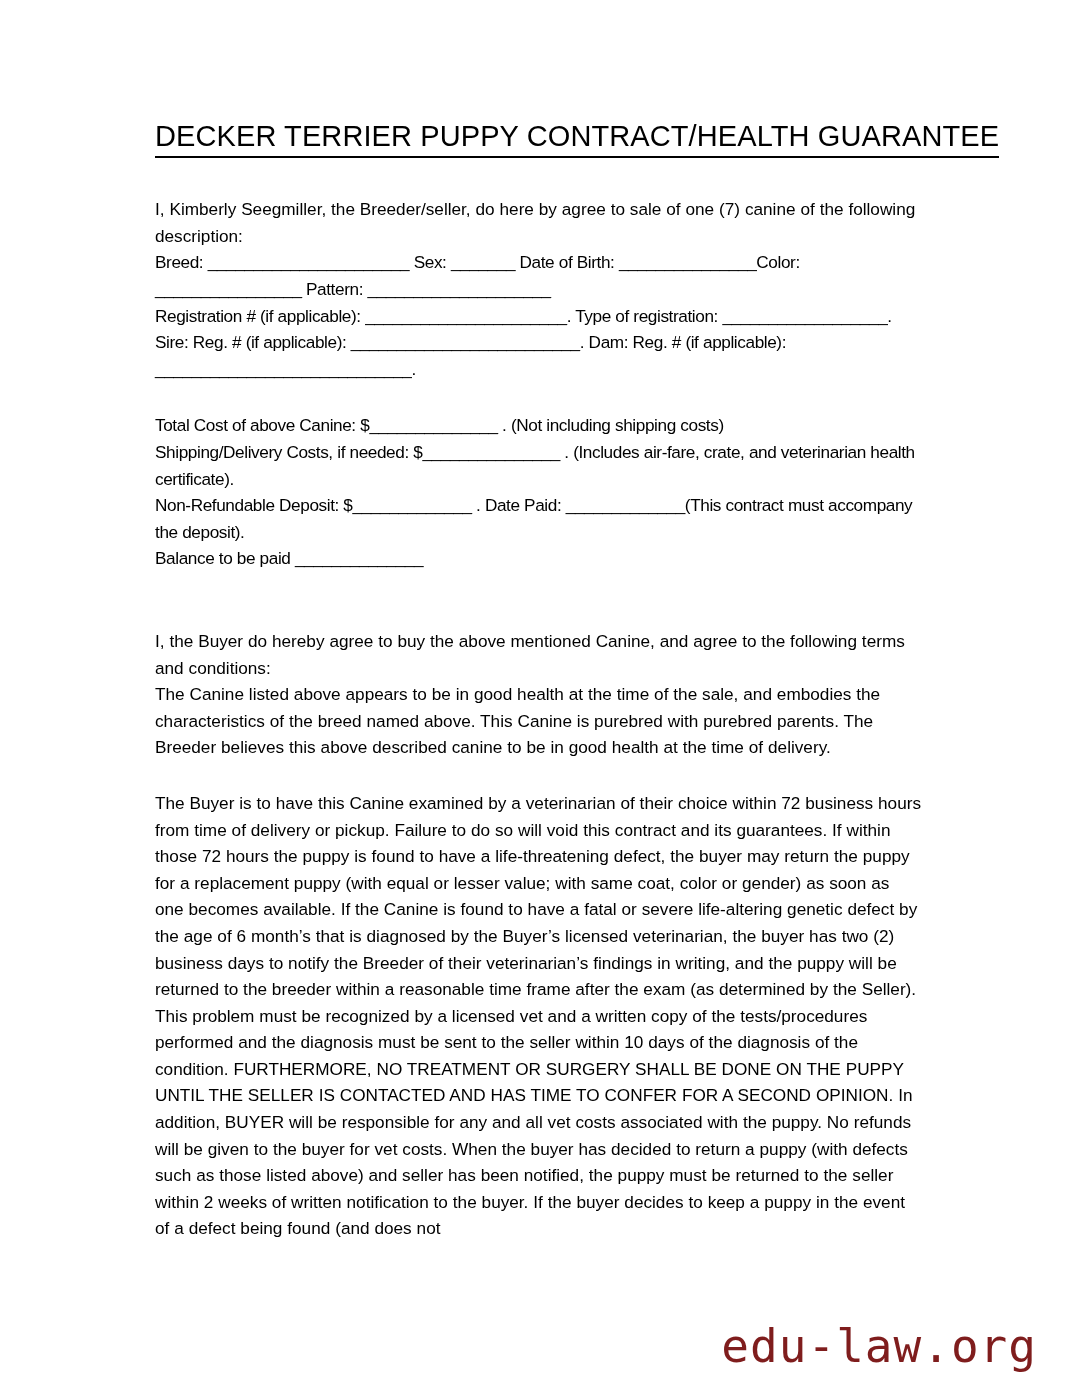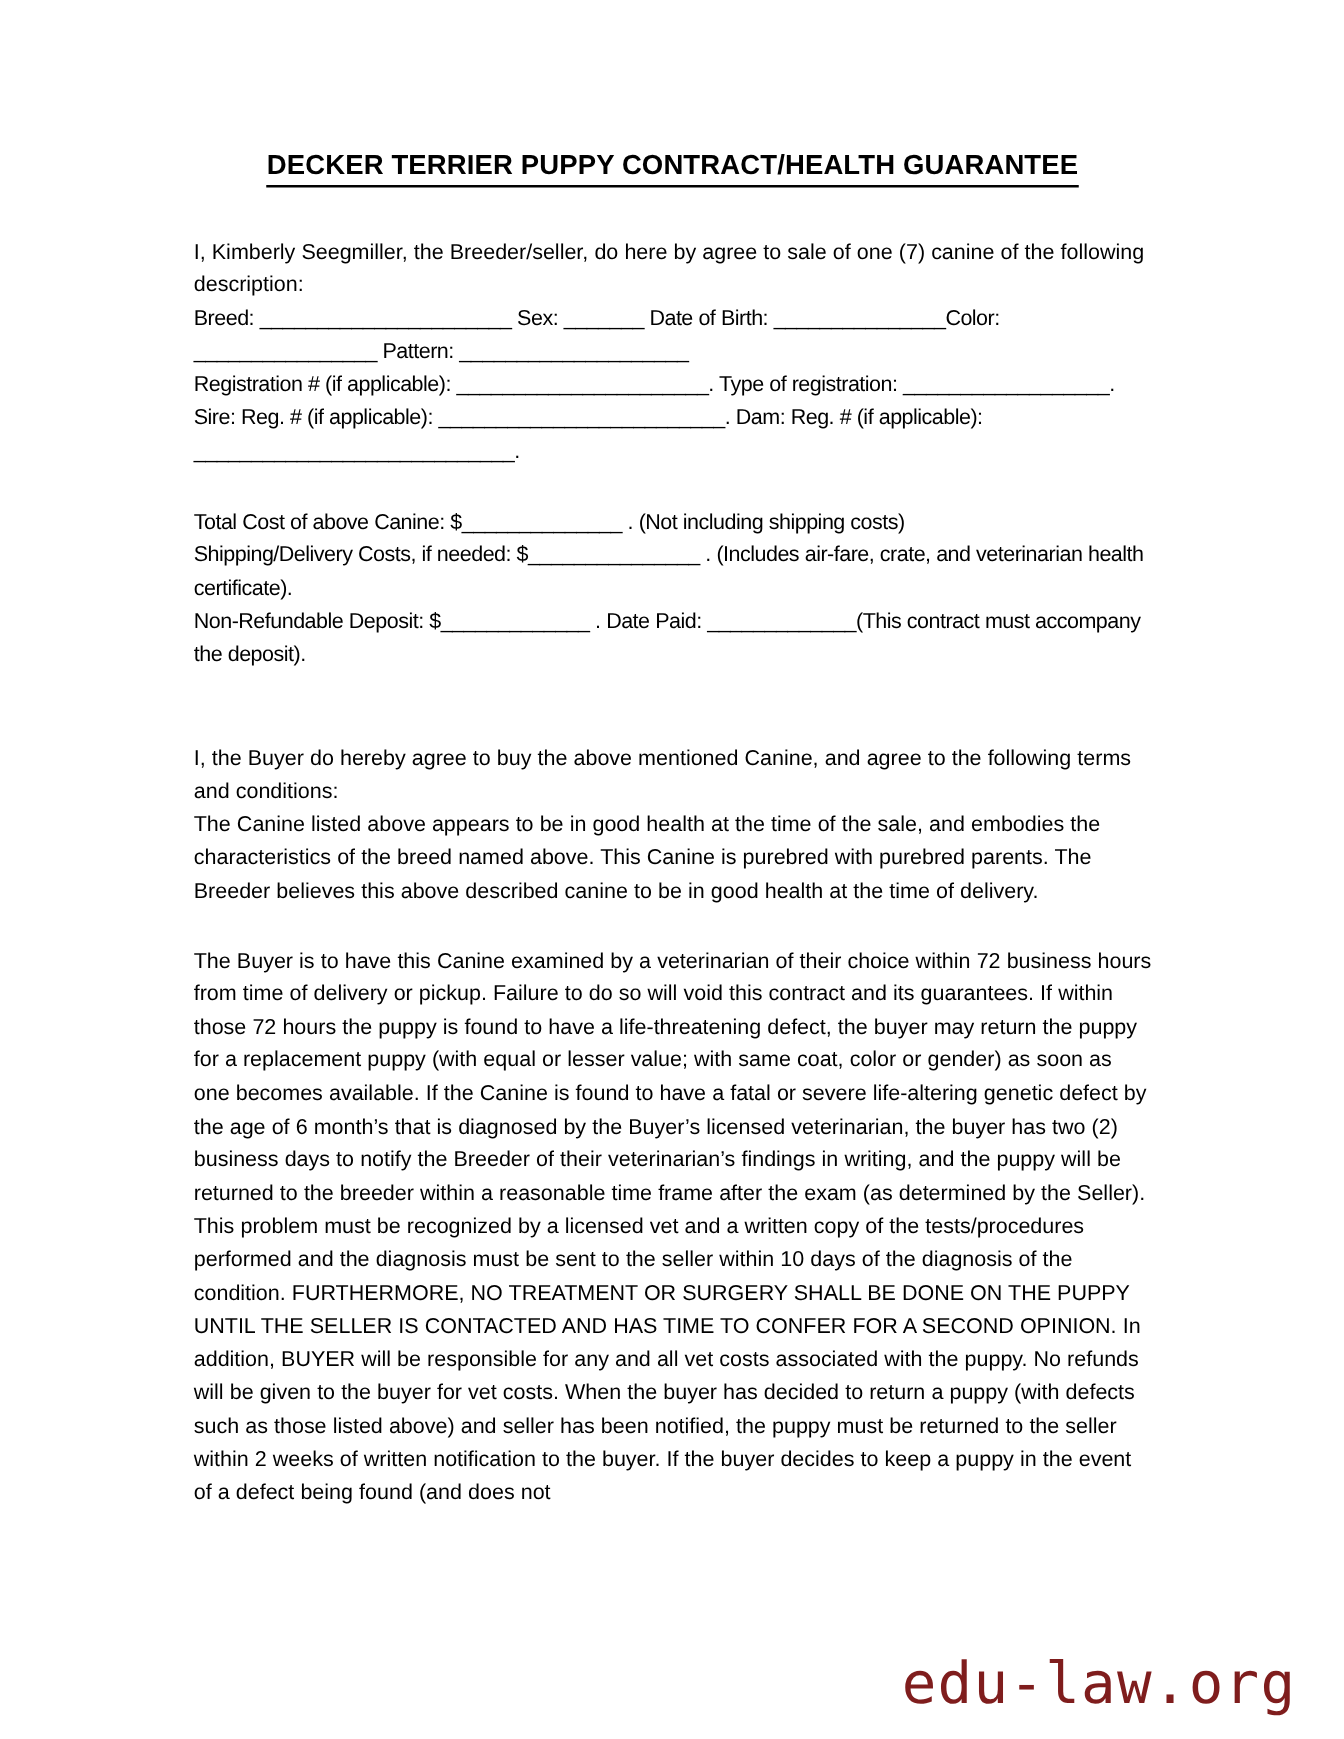--- a/index.html
+++ b/index.html
@@ -29,24 +29,24 @@
 
   .doc-body {
     position: absolute;
     left: 155px;
     top: 118px;
     width: 766px;
   }
 
   .doc-title {
     text-align: center;
-    font-size: 22px;
+    font-size: 29px;
     line-height: 1.25;
     letter-spacing: 0.1px;
-    font-weight: 700;
+    font-weight: 400;
     margin: 0 0 0 0;
     padding: 0;
     white-space: nowrap;
   }
   .doc-title .title-underline {
     border-bottom: 2.2px solid #000;
     padding-bottom: 2px;
     display: inline-block;
   }
 
@@ -95,20 +95,21 @@
     <p class="para">I, Kimberly Seegmiller, the Breeder/seller, do here by agree to sale of one (7) canine of the following description:</p>
     <p class="para blank">Breed: ______________________ Sex: _______ Date of Birth: _______________Color: ________________ Pattern: ____________________</p>
     <p class="para blank">Registration # (if applicable): ______________________. Type of registration: __________________.</p>
     <p class="para blank">Sire: Reg. # (if applicable): _________________________. Dam: Reg. # (if applicable): ____________________________.</p>
 
     <div class="gap-block"></div>
 
     <p class="para blank">Total Cost of above Canine: $______________ . (Not including shipping costs)</p>
     <p class="para blank">Shipping/Delivery Costs, if needed: $_______________ . (Includes air-fare, crate, and veterinarian health certificate).</p>
     <p class="para blank">Non-Refundable Deposit: $_____________ . Date Paid: _____________(This contract must accompany the deposit).</p>
+    <p class="para blank">Balance to be paid ______________</p>
 
     <div class="gap-para"></div>
     <div class="gap-para"></div>
 
     <p class="para">I, the Buyer do hereby agree to buy the above mentioned Canine, and agree to the following terms and conditions:</p>
     <p class="para">The Canine listed above appears to be in good health at the time of the sale, and embodies the characteristics of the breed named above. This Canine is purebred with purebred parents. The Breeder believes this above described canine to be in good health at the time of delivery.</p>
 
     <div class="gap-block-sm"></div>
 
     <p class="para">The Buyer is to have this Canine examined by a veterinarian of their choice within 72 business hours from time of delivery or pickup. Failure to do so will void this contract and its guarantees. If within those 72 hours the puppy is found to have a life-threatening defect, the buyer may return the puppy for a replacement puppy (with equal or lesser value; with same coat, color or gender) as soon as one becomes available. If the Canine is found to have a fatal or severe life-altering genetic defect by the age of 6 month’s that is diagnosed by the Buyer’s licensed veterinarian, the buyer has two (2) business days to notify the Breeder of their veterinarian’s findings in writing, and the puppy will be returned to the breeder within a reasonable time frame after the exam (as determined by the Seller). This problem must be recognized by a licensed vet and a written copy of the tests/procedures performed and the diagnosis must be sent to the seller within 10 days of the diagnosis of the condition. FURTHERMORE, NO TREATMENT OR SURGERY SHALL BE DONE ON THE PUPPY UNTIL THE SELLER IS CONTACTED AND HAS TIME TO CONFER FOR A SECOND OPINION. In addition, BUYER will be responsible for any and all vet costs associated with the puppy. No refunds will be given to the buyer for vet costs. When the buyer has decided to return a puppy (with defects such as those listed above) and seller has been notified, the puppy must be returned to the seller within 2 weeks of written notification to the buyer. If the buyer decides to keep a puppy in the event of a defect being found (and does not</p>

